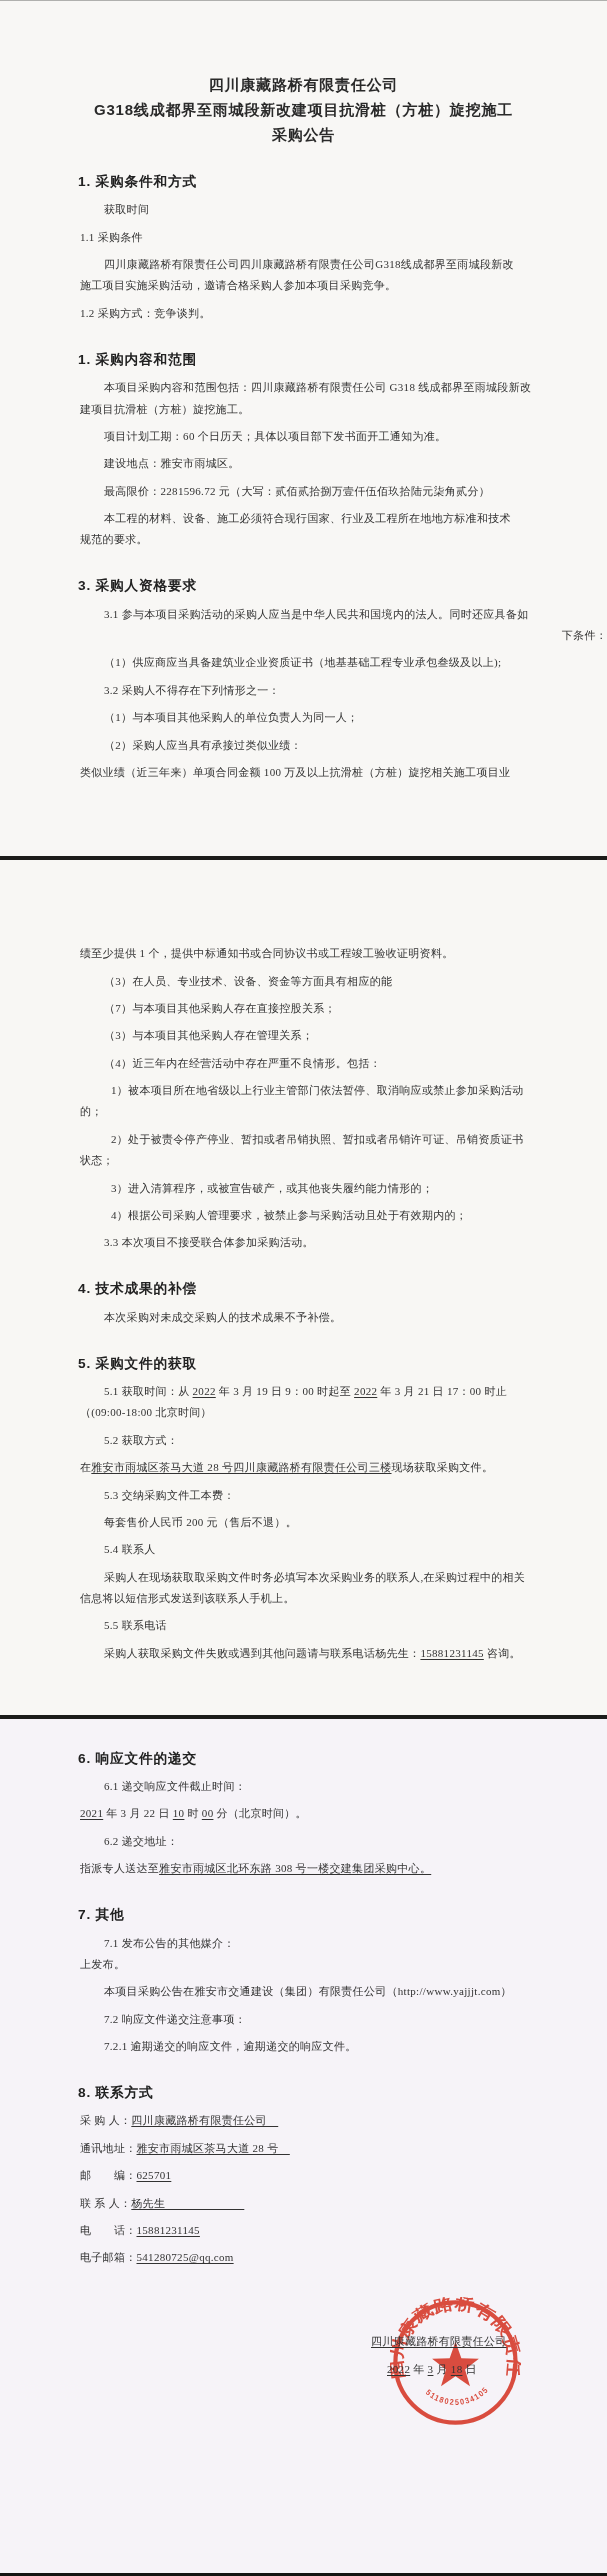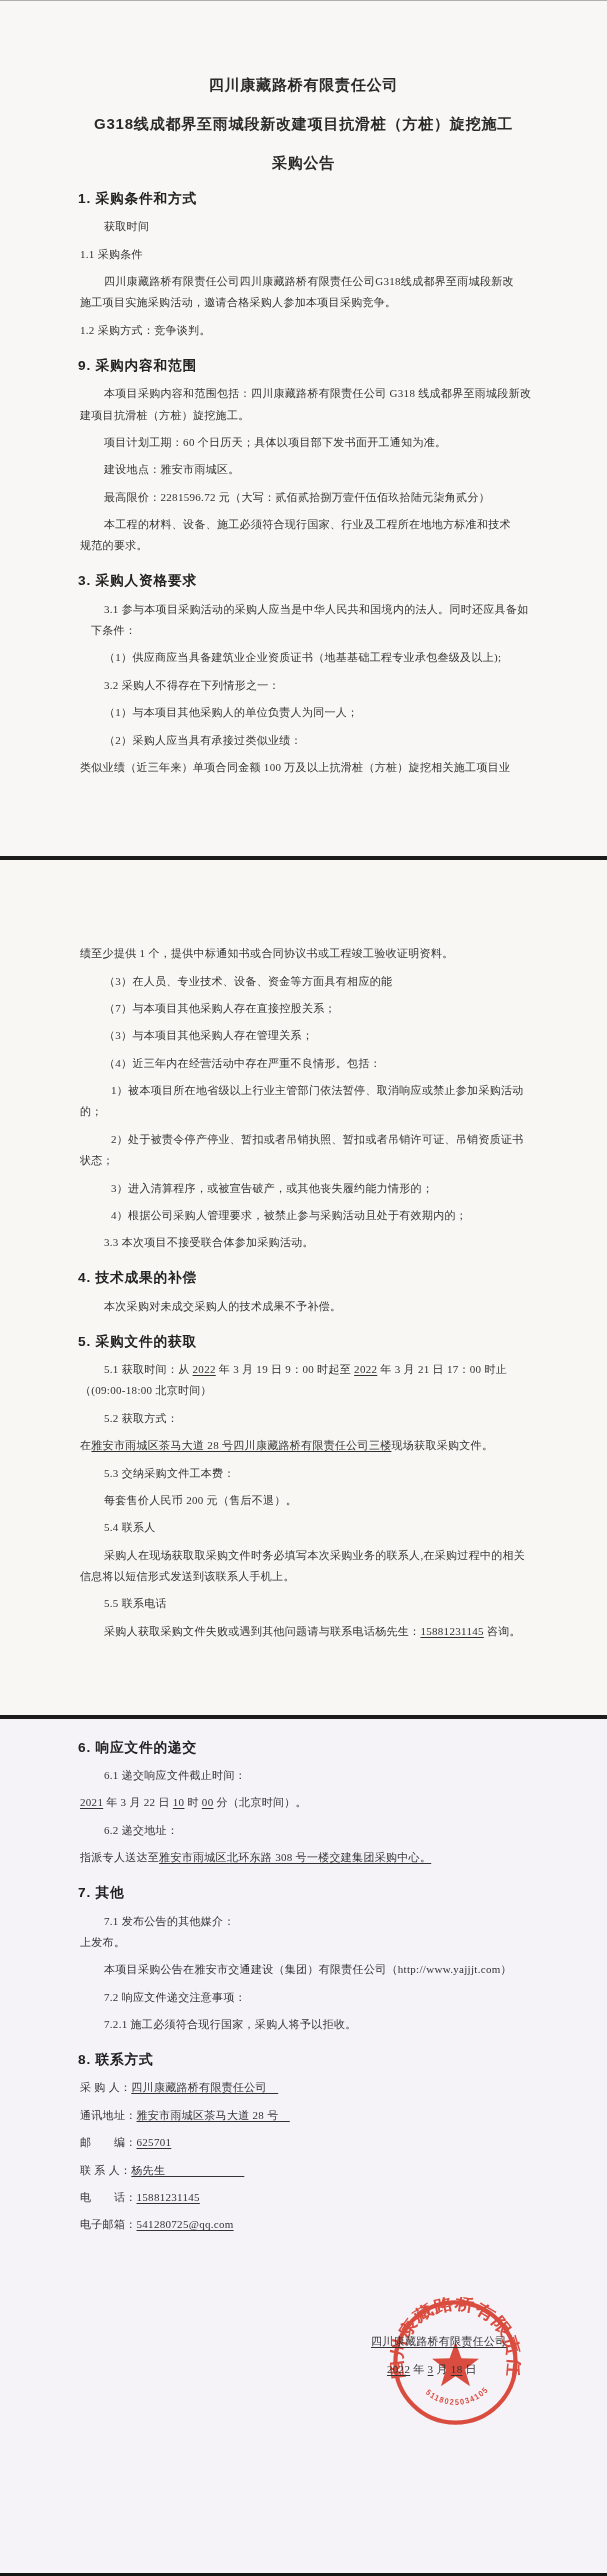--- a/index.html
+++ b/index.html
@@ -10,29 +10,29 @@
   .page-1{height:855px;background:#f8f7f5;border-top:1.5px solid #b0b0ae;}
   .page-2{height:855px;background:#f8f7f4;}
   .page-3{height:854px;background:#f6f3f8;}
   .page-sep{height:3.8px;background:#1c1c1a;}
   .doc-bottom-edge{height:4.6px;background:#141412;}
   .content-1{padding-top:76px;}
   .content-2{padding-top:73px;}
   .content-3{}
   .b{font-size:11px;line-height:13px;}
   .title-line{text-align:center;font-family:"Liberation Sans","DejaVu Sans",sans-serif;
-      font-weight:bold;font-size:15px;line-height:15px;margin-top:24px;color:#2a2a2a;letter-spacing:0.8px;}
+      font-weight:bold;font-size:15px;line-height:15px;margin-top:10px;color:#2a2a2a;letter-spacing:0.8px;}
   .title-line:first-child{margin-top:0;}
-  .h{margin:21px 0 0 78px;font-family:"Liberation Sans","DejaVu Sans",sans-serif;
+  .h{margin:32px 0 0 78px;font-family:"Liberation Sans","DejaVu Sans",sans-serif;
       font-weight:bold;font-size:13.7px;line-height:15px;color:#222;letter-spacing:0.8px;}
   .line{margin:14.4px 0 0 80px;}
   .tight{margin-top:8.3px;}
   .ind1{margin-left:104px;}
   .ind2{margin-left:111px;}
-  .ind3{margin-left:91px;}
+  .ind3{margin-left:49px;text-align:right;}
   .u{text-decoration:underline;text-underline-offset:2.3px;}
   .abs{position:absolute;margin:0;}
   [data-name="signature-company-line"]{left:371px;top:616px;}
   [data-name="signature-date-line"]{left:387px;top:644px;}
   .stamp{position:absolute;left:390px;top:578px;width:131px;height:131px;
          opacity:0.88;mix-blend-mode:multiply;}
   .stamp svg{width:100%;height:100%;}
 </style>
 </head>
 <body>
@@ -43,21 +43,21 @@
     <div class="content content-1" data-name="page-1-content">
         <div class="b title-line" data-name="doc-title-line-1"><span data-name="text">四川康藏路桥有限责任公司</span></div>
         <div class="b title-line" data-name="doc-title-line-2"><span data-name="text">G318线成都界至雨城段新改建项目抗滑桩（方桩）旋挖施工</span></div>
         <div class="b title-line" data-name="doc-title-line-3"><span data-name="text">采购公告</span></div>
         <div class="b h" data-name="section-1-heading"><span data-name="text">1.  采购条件和方式</span></div>
         <div class="b line ind1" data-name="document-text-line"><span data-name="text">获取时间</span></div>
         <div class="b line" data-name="document-text-line"><span data-name="text">1.1 采购条件</span></div>
         <div class="b line ind1" data-name="document-text-line"><span data-name="text">四川康藏路桥有限责任公司四川康藏路桥有限责任公司G318线成都界至雨城段新改</span></div>
         <div class="b line tight" data-name="document-text-line"><span data-name="text">施工项目实施采购活动，邀请合格采购人参加本项目采购竞争。</span></div>
         <div class="b line" data-name="document-text-line"><span data-name="text">1.2 采购方式：竞争谈判。</span></div>
-        <div class="b h" data-name="section-2-heading"><span data-name="text">9.  采购内容和范围</span></div>
+        <div class="b h" data-name="section-2-heading"><span data-name="text">1.  采购内容和范围</span></div>
         <div class="b line ind1" data-name="document-text-line"><span data-name="text">本项目采购内容和范围包括：四川康藏路桥有限责任公司 G318 线成都界至雨城段新改</span></div>
         <div class="b line tight" data-name="document-text-line"><span data-name="text">建项目抗滑桩（方桩）旋挖施工。</span></div>
         <div class="b line ind1" data-name="document-text-line"><span data-name="text">项目计划工期：60 个日历天；具体以项目部下发书面开工通知为准。</span></div>
         <div class="b line ind1" data-name="document-text-line"><span data-name="text">建设地点：雅安市雨城区。</span></div>
         <div class="b line ind1" data-name="document-text-line"><span data-name="text">最高限价：2281596.72 元（大写：贰佰贰拾捌万壹仟伍佰玖拾陆元柒角贰分）</span></div>
         <div class="b line ind1" data-name="document-text-line"><span data-name="text">本工程的材料、设备、施工必须符合现行国家、行业及工程所在地地方标准和技术</span></div>
         <div class="b line tight" data-name="document-text-line"><span data-name="text">规范的要求。</span></div>
         <div class="b h" data-name="section-3-heading"><span data-name="text">3.  采购人资格要求</span></div>
         <div class="b line ind1" data-name="document-text-line"><span data-name="text">3.1 参与本项目采购活动的采购人应当是中华人民共和国境内的法人。同时还应具备如</span></div>
         <div class="b line tight ind3" data-name="document-text-line"><span data-name="text">下条件：</span></div>
@@ -109,21 +109,21 @@
         <div class="b h" data-name="section-6-heading"><span data-name="text">6. 响应文件的递交</span></div>
         <div class="b line ind1" data-name="document-text-line"><span data-name="text">6.1 递交响应文件截止时间：</span></div>
         <div class="b line" data-name="document-text-line"><span class="u" data-name="underlined-text">2021</span><span data-name="text"> 年 3 月 22 日 </span><span class="u" data-name="underlined-text">10</span><span data-name="text"> 时 </span><span class="u" data-name="underlined-text">00</span><span data-name="text"> 分（北京时间）。</span></div>
         <div class="b line ind1" data-name="document-text-line"><span data-name="text">6.2 递交地址：</span></div>
         <div class="b line" data-name="document-text-line"><span data-name="text">指派专人送达至</span><span class="u" data-name="underlined-text">雅安市雨城区北环东路 308 号一楼交建集团采购中心。</span></div>
         <div class="b h" data-name="section-7-heading"><span data-name="text">7. 其他</span></div>
         <div class="b line ind1" data-name="document-text-line"><span data-name="text">7.1 发布公告的其他媒介：</span></div>
         <div class="b line tight" data-name="document-text-line"><span data-name="text">上发布。</span></div>
         <div class="b line ind1" data-name="document-text-line"><span data-name="text">本项目采购公告在雅安市交通建设（集团）有限责任公司（http://www.yajjjt.com）</span></div>
         <div class="b line ind1" data-name="document-text-line"><span data-name="text">7.2 响应文件递交注意事项：</span></div>
-        <div class="b line ind1" data-name="document-text-line"><span data-name="text">7.2.1 施工必须符合现行国家，采购人将予以拒收。</span></div>
+        <div class="b line ind1" data-name="document-text-line"><span data-name="text">7.2.1 逾期递交的响应文件，逾期递交的响应文件。</span></div>
         <div class="b h" data-name="section-8-heading"><span data-name="text">8. 联系方式</span></div>
         <div class="b line" data-name="contact-purchaser"><span data-name="text">采 购 人：</span><span class="u" data-name="underlined-text">四川康藏路桥有限责任公司　</span></div>
         <div class="b line" data-name="contact-address"><span data-name="text">通讯地址：</span><span class="u" data-name="underlined-text">雅安市雨城区茶马大道 28 号　</span></div>
         <div class="b line" data-name="contact-postcode"><span data-name="text">邮　　编：</span><span class="u" data-name="underlined-text">625701</span></div>
         <div class="b line" data-name="contact-person"><span data-name="text">联 系 人：</span><span class="u" data-name="underlined-text">杨先生　　　　　　　</span></div>
         <div class="b line" data-name="contact-phone"><span data-name="text">电　　话：</span><span class="u" data-name="underlined-text">15881231145</span></div>
         <div class="b line" data-name="contact-email"><span data-name="text">电子邮箱：</span><span class="u" data-name="underlined-text">541280725@qq.com</span></div>
       </div>
 
     <div class="stamp" data-name="company-seal-stamp-icon">

